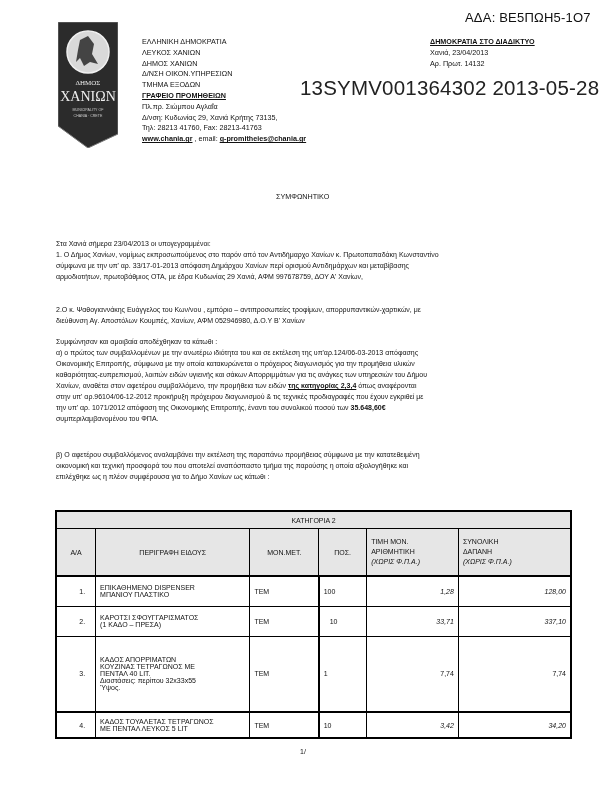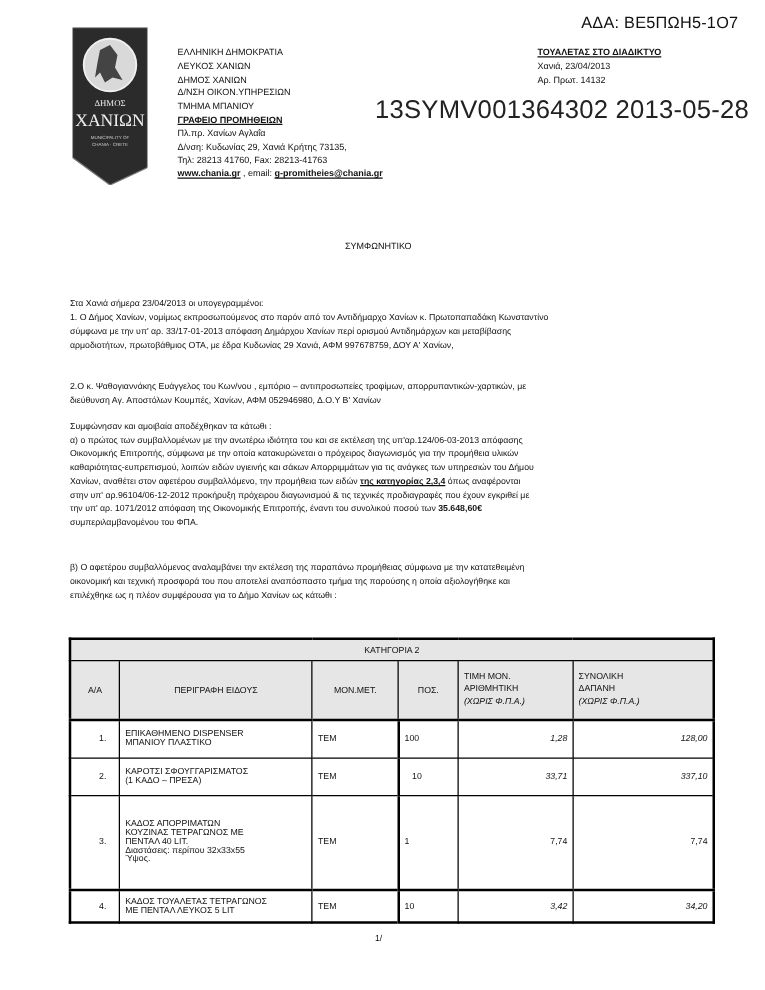--- a/index.html
+++ b/index.html
@@ -56,33 +56,33 @@
     <text x="30" y="89" fill="#ccc" font-size="3.6" text-anchor="middle">MUNICIPALITY OF</text>
     <text x="30" y="95" fill="#ccc" font-size="3.6" text-anchor="middle">CHANIA · CRETE</text>
   </svg>
 </div>
 
 <div class="abs hdr-left t7">
   <div>ΕΛΛΗΝΙΚΗ ΔΗΜΟΚΡΑΤΙΑ</div>
   <div>ΛΕΥΚΟΣ ΧΑΝΙΩΝ</div>
   <div>ΔΗΜΟΣ ΧΑΝΙΩΝ</div>
   <div>Δ/ΝΣΗ ΟΙΚΟΝ.ΥΠΗΡΕΣΙΩΝ</div>
-  <div>ΤΜΗΜΑ ΜΠΑΝΙΟΥ</div>
+  <div>ΤΜΗΜΑ ΕΞΟΔΩΝ</div>
   <div class="u">ΓΡΑΦΕΙΟ ΠΡΟΜΗΘΕΙΩΝ</div>
-  <div>Πλ.πρ. Χανίων Αγλαΐα</div>
+  <div>Πλ.πρ. Σιώμπου Αγλαΐα</div>
   <div>Δ/νση: Κυδωνίας 29, Χανιά Κρήτης 73135,</div>
   <div>Τηλ: 28213 41760, Fax: 28213-41763</div>
   <div>
     <span class="u">www.chania.gr</span><span> , email: </span><span class="u">g-promitheies@chania.gr</span>
   </div>
 </div>
 
 <div class="abs ada">ΑΔΑ: ΒΕ5ΠΩΗ5-1Ο7</div>
 <div class="abs hdr-right t7">
-  <div class="u b">ΤΟΥΑΛΕΤΑΣ ΣΤΟ ΔΙΑΔΙΚΤΥΟ</div>
+  <div class="u b">ΔΗΜΟΚΡΑΤΙΑ ΣΤΟ ΔΙΑΔΙΚΤΥΟ</div>
   <div>Χανιά, 23/04/2013</div>
   <div>Αρ. Πρωτ. 14132</div>
 </div>
 <div class="abs barcode-id">13SYMV001364302 2013-05-28</div>
 
 <div class="abs title">ΣΥΜΦΩΝΗΤΙΚΟ</div>
 
 <div class="abs para" style="top:238px;">
   <div>Στα Χανιά σήμερα  23/04/2013   οι υπογεγραμμένοι:</div>
   <div>1. Ο Δήμος Χανίων, νομίμως εκπροσωπούμενος στο παρόν από τον Αντιδήμαρχο Χανίων κ. Πρωτοπαπαδάκη Κωνσταντίνο</div>

